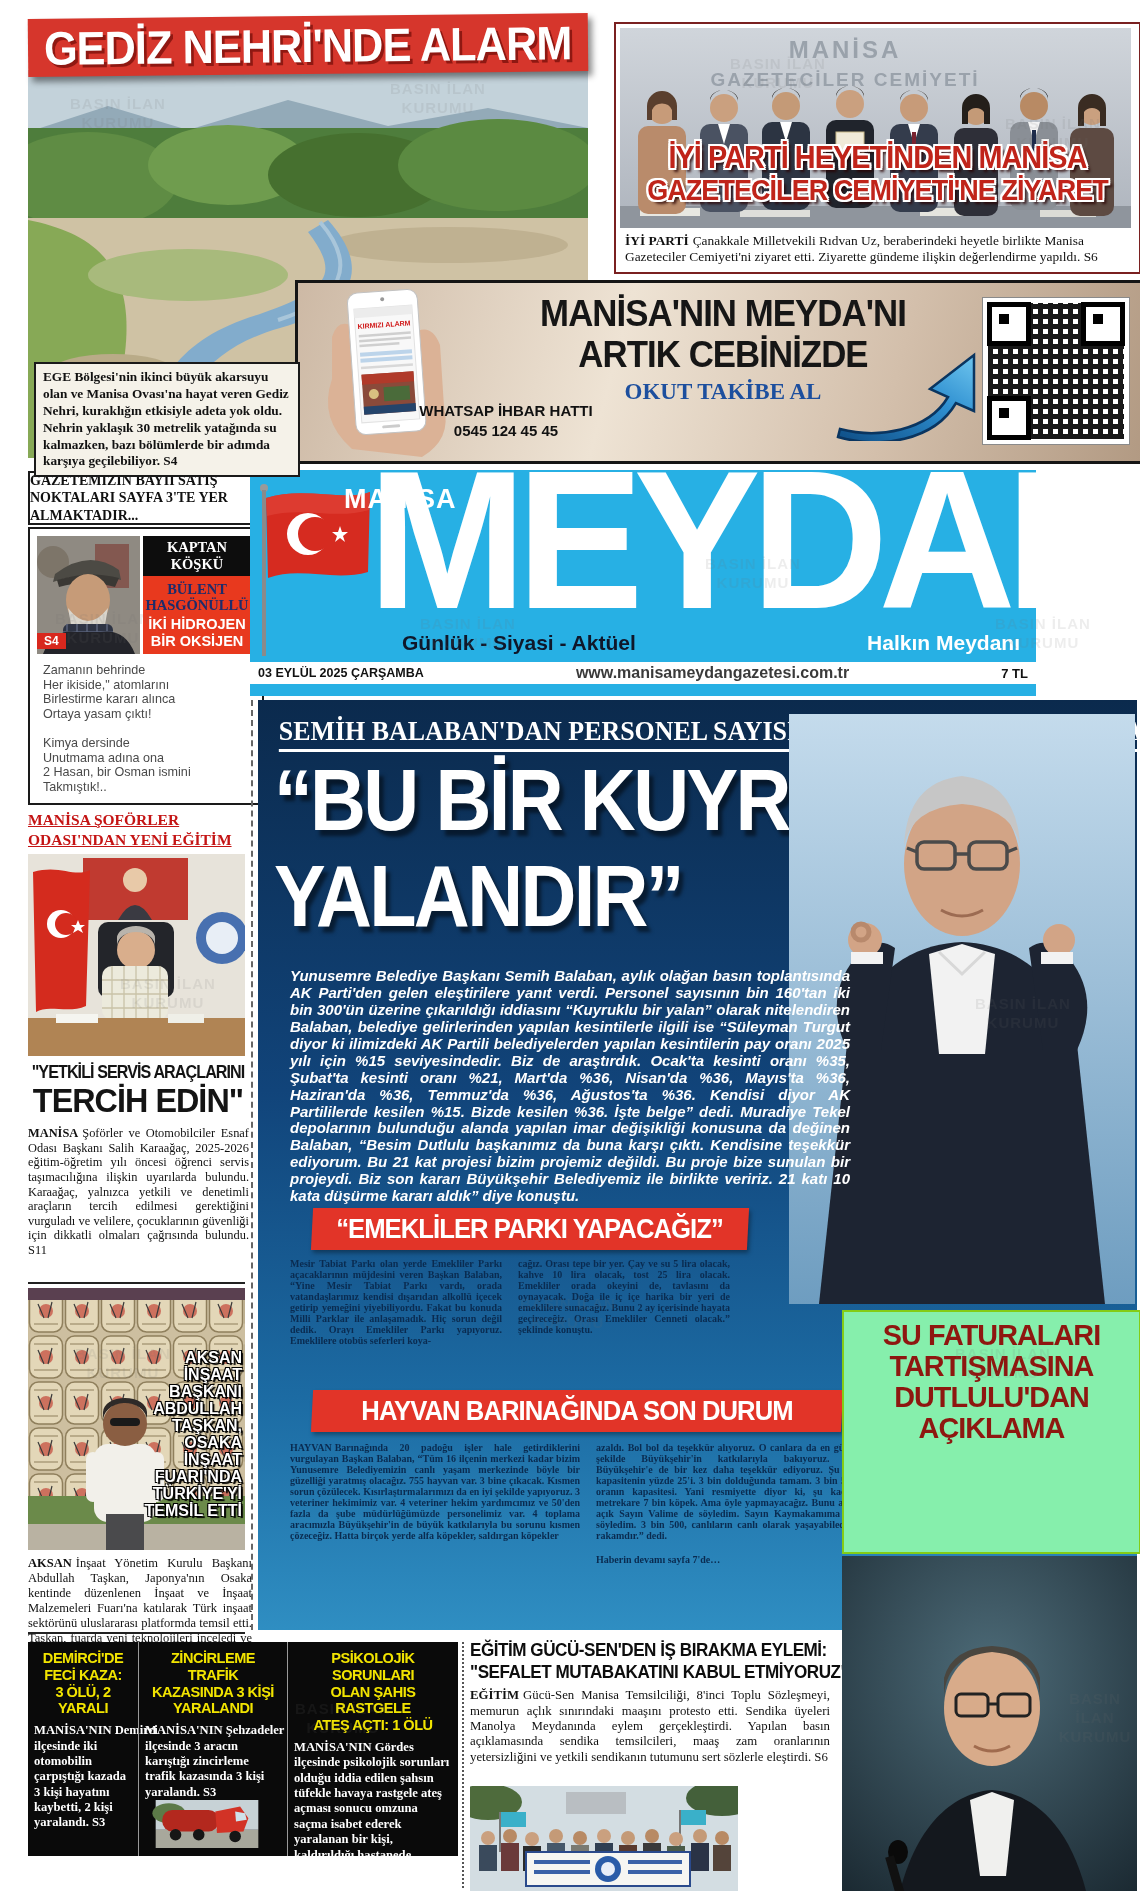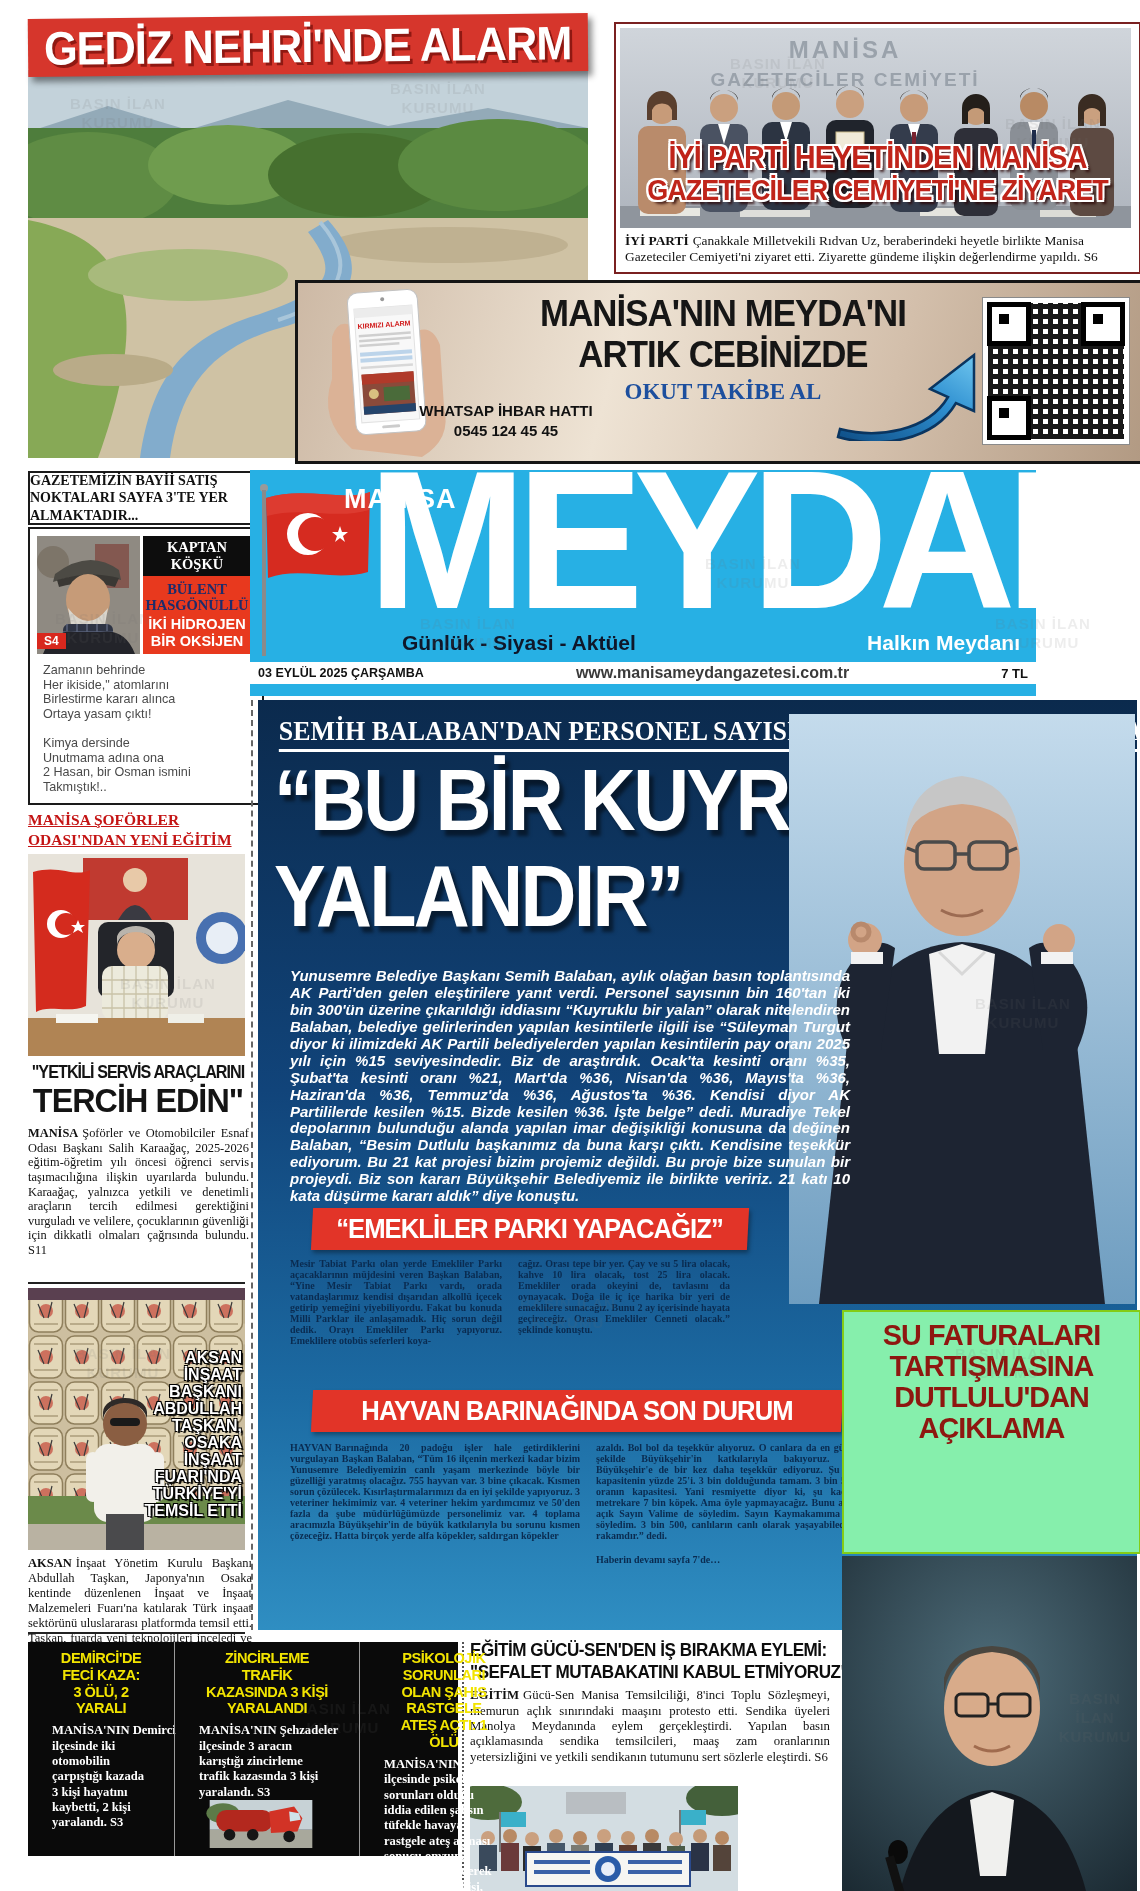--- a/index.html
+++ b/index.html
@@ -152,21 +152,21 @@
   .su-box{left:842px;top:1310px;width:295px;height:240px;background:#86efac;border:2px solid #84cc16;z-index:4;}
   .su-head{margin-top:8px;text-align:center;font-weight:800;font-size:30px;line-height:1.03;
       color:var(--dark_red);letter-spacing:-1px;white-space:pre-line;transform:scaleX(.96);}
   .su-body{margin:5px 10px 0;font-family:"Liberation Serif",serif;font-size:12.6px;line-height:1.22;
       text-align:justify;}
   .su-body b{margin-right:4px;}
   .dutlulu{left:842px;top:1556px;width:295px;height:335px;z-index:4;}
 
   
   .black-box{left:28px;top:1642px;width:430px;height:214px;background:#0a0a0a;display:flex;z-index:4;}
-  .bb-col{padding:8px 24px;display:flex;flex-direction:column;}
+  .bb-col{padding:8px 6px;display:flex;flex-direction:column;}
   .bb-col+.bb-col{border-left:1px solid #9a9a9a;}
   .bb-c1{width:98px;} .bb-c2{width:136px;} .bb-c3{flex:1;}
   .bb-head{color:var(--yellow);font-weight:800;font-size:15px;line-height:1.12;text-align:center;
       letter-spacing:-.5px;transform:scaleX(.97);white-space:pre-line;}
   .bb-body{margin-top:6px;color:#fff;font-family:"Liberation Serif",serif;font-weight:bold;
       font-size:12.6px;line-height:1.22;}
   .bb-body b{margin-right:3px;}
   .truck{margin-top:auto;width:124px;height:58px;}
 
   .vdot{left:462px;top:1642px;height:246px;width:0;border-left:2px dotted #555;}
@@ -229,20 +229,21 @@
     <ellipse cx="470" cy="95" rx="100" ry="46" fill="#5b8a41"></ellipse>
     <rect y="148" width="560" height="240" fill="#cfc2a4"></rect>
     <path d="M0,150 C90,168 130,220 70,388 L0,388 Z" fill="#87a956"></path>
     <ellipse cx="160" cy="205" rx="100" ry="26" fill="#a8ba7c"></ellipse>
     <ellipse cx="420" cy="175" rx="120" ry="18" fill="#bfb191"></ellipse>
     <path d="M300,150 C345,200 325,238 252,258 C182,278 152,318 142,388 L112,388 C124,310 152,268 232,244 C302,220 312,204 280,162 Z" fill="#82accc"></path>
     <path d="M292,152 C330,196 314,230 250,250" fill="none" stroke="#a9c6da" stroke-width="4"></path>
     <ellipse cx="85" cy="300" rx="60" ry="16" fill="#b9ab88"></ellipse>
     <ellipse cx="470" cy="300" rx="80" ry="20" fill="#c6b896"></ellipse>
   </svg>
+  <div class="abs river-caption serif">EGE Bölgesi'nin ikinci büyük akarsuyu olan ve Manisa Ovası'na hayat veren Gediz Nehri, kuraklığın etkisiyle adeta yok oldu. Nehrin yaklaşık 30 metrelik yatağında su kalmazken, bazı bölümlerde bir adımda karşıya geçilebiliyor. S4</div>
 
   <div class="abs iyi-box">
     <svg class="iyi-photo" viewBox="0 0 511 200" preserveAspectRatio="none">
       <defs>
           <linearGradient id="wall" x1="0" y1="0" x2="0" y2="1">
         <stop offset="0" stop-color="#d0d5db"></stop>
             <stop offset="1" stop-color="#aeb4bd"></stop>
           </linearGradient>
         </defs>
       <rect width="511" height="200" fill="url(#wall)"></rect>

